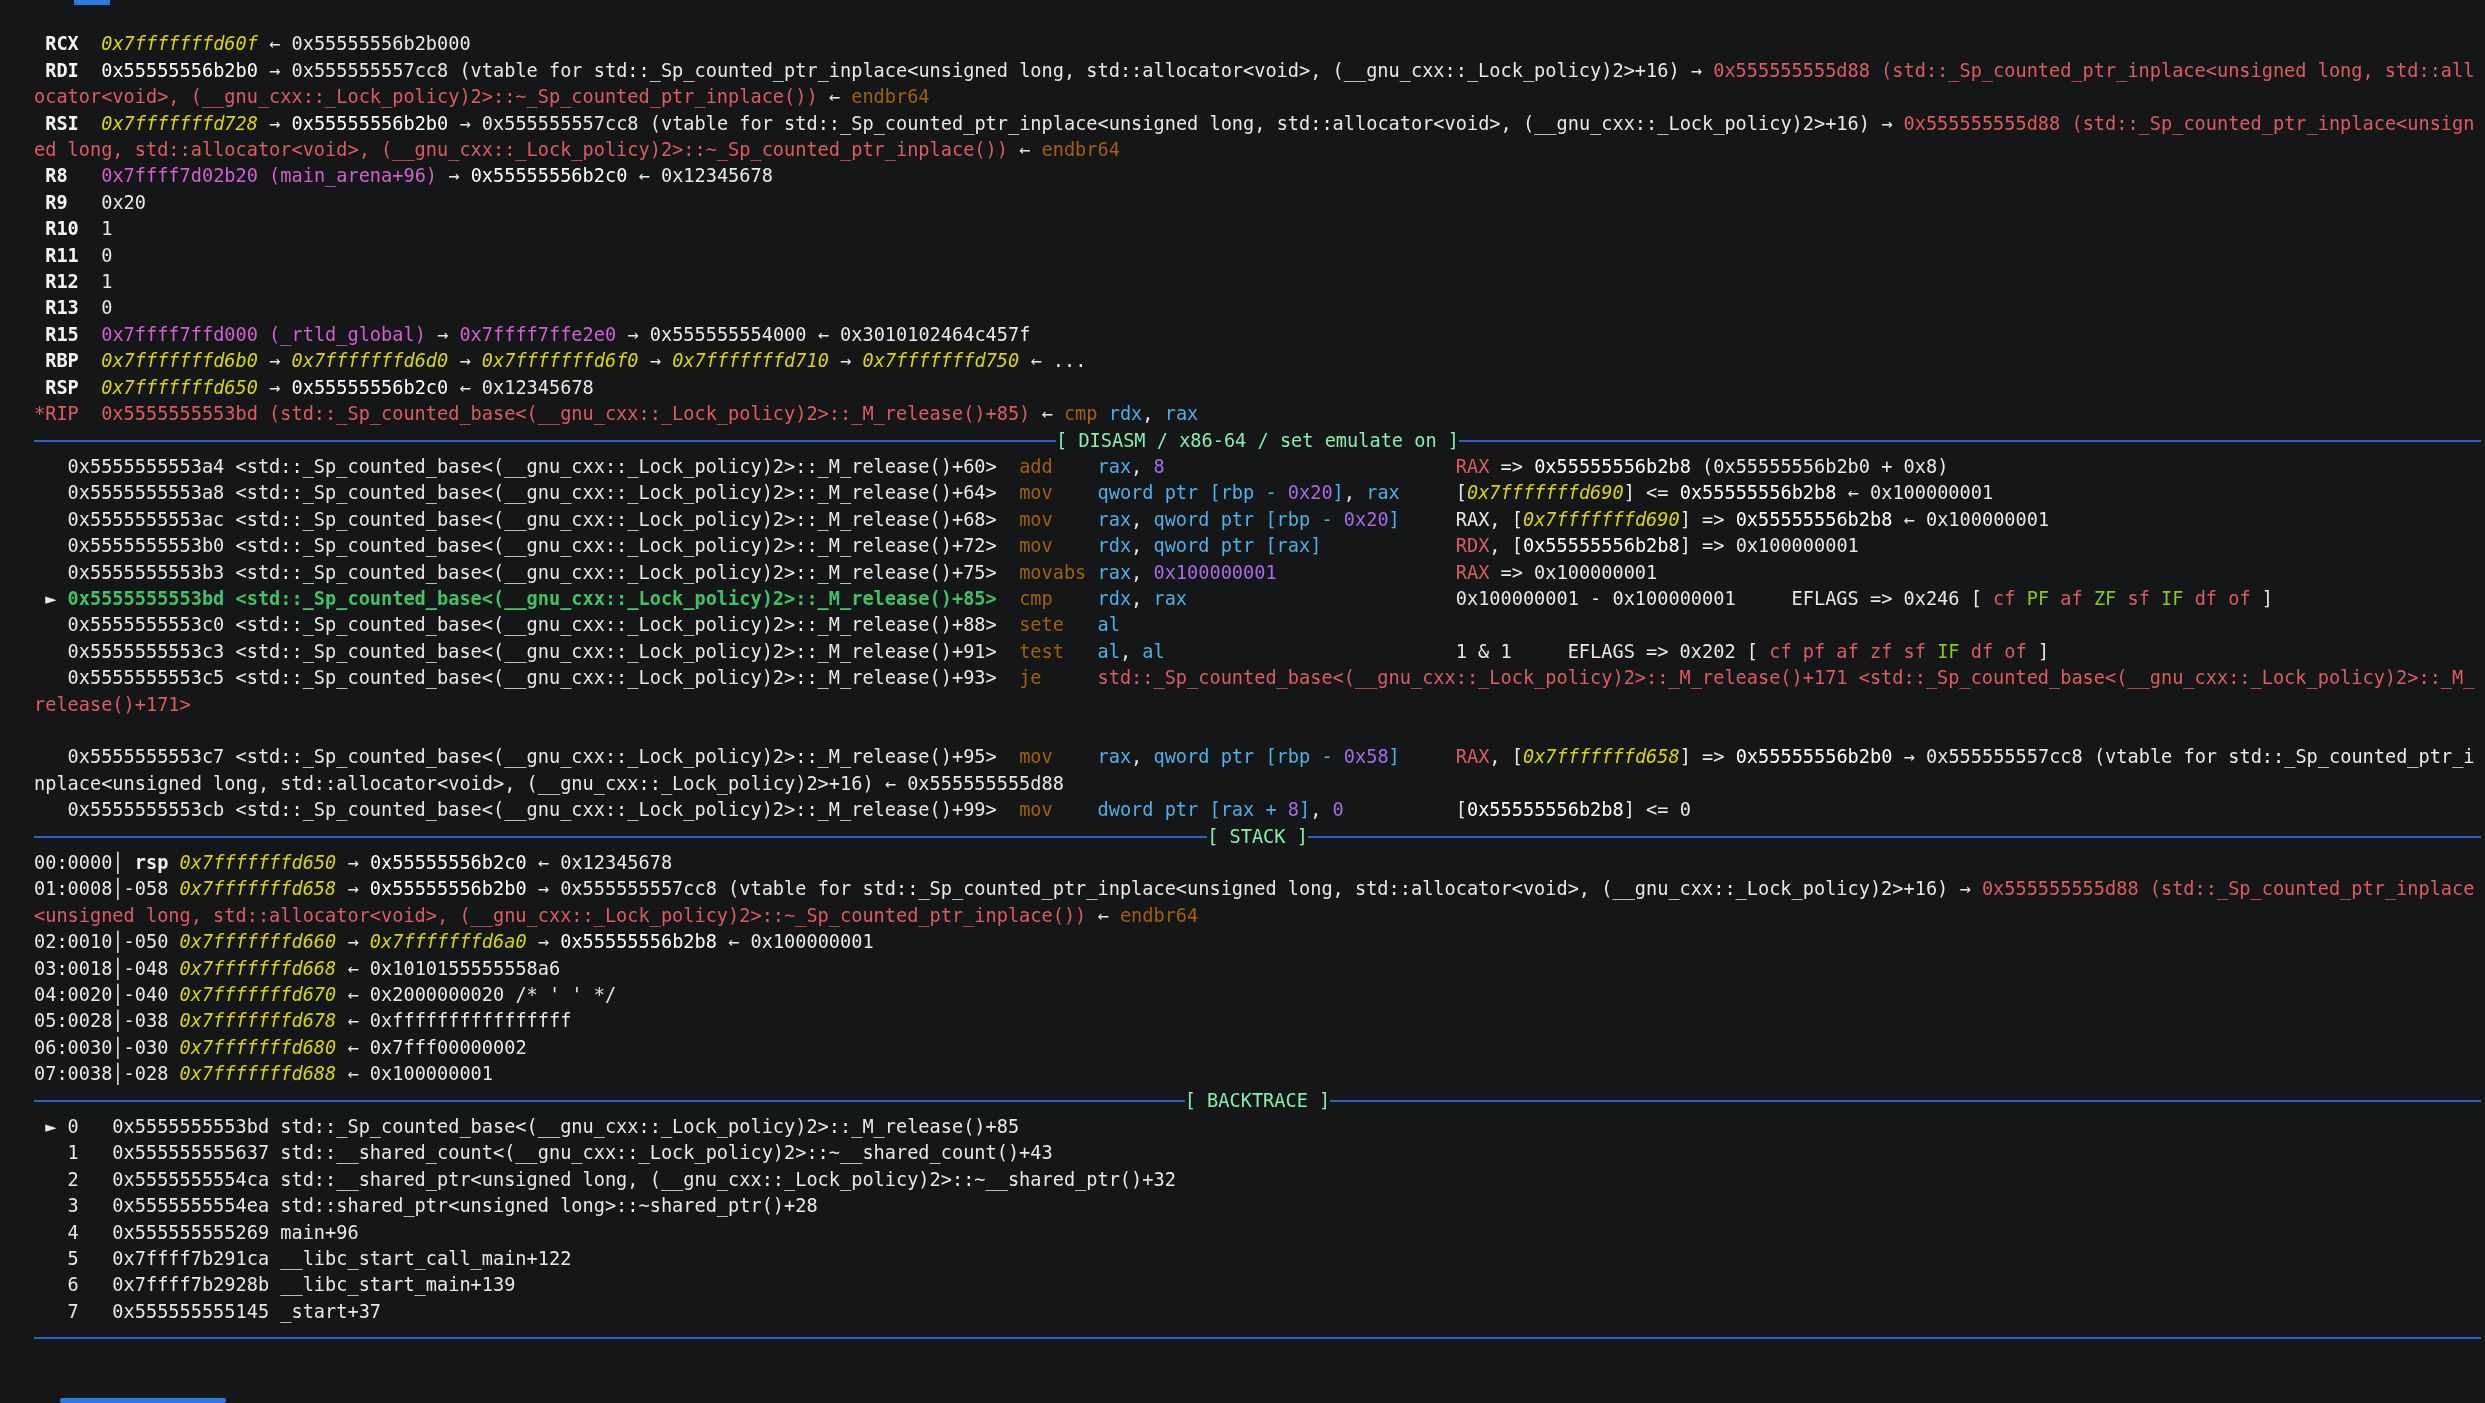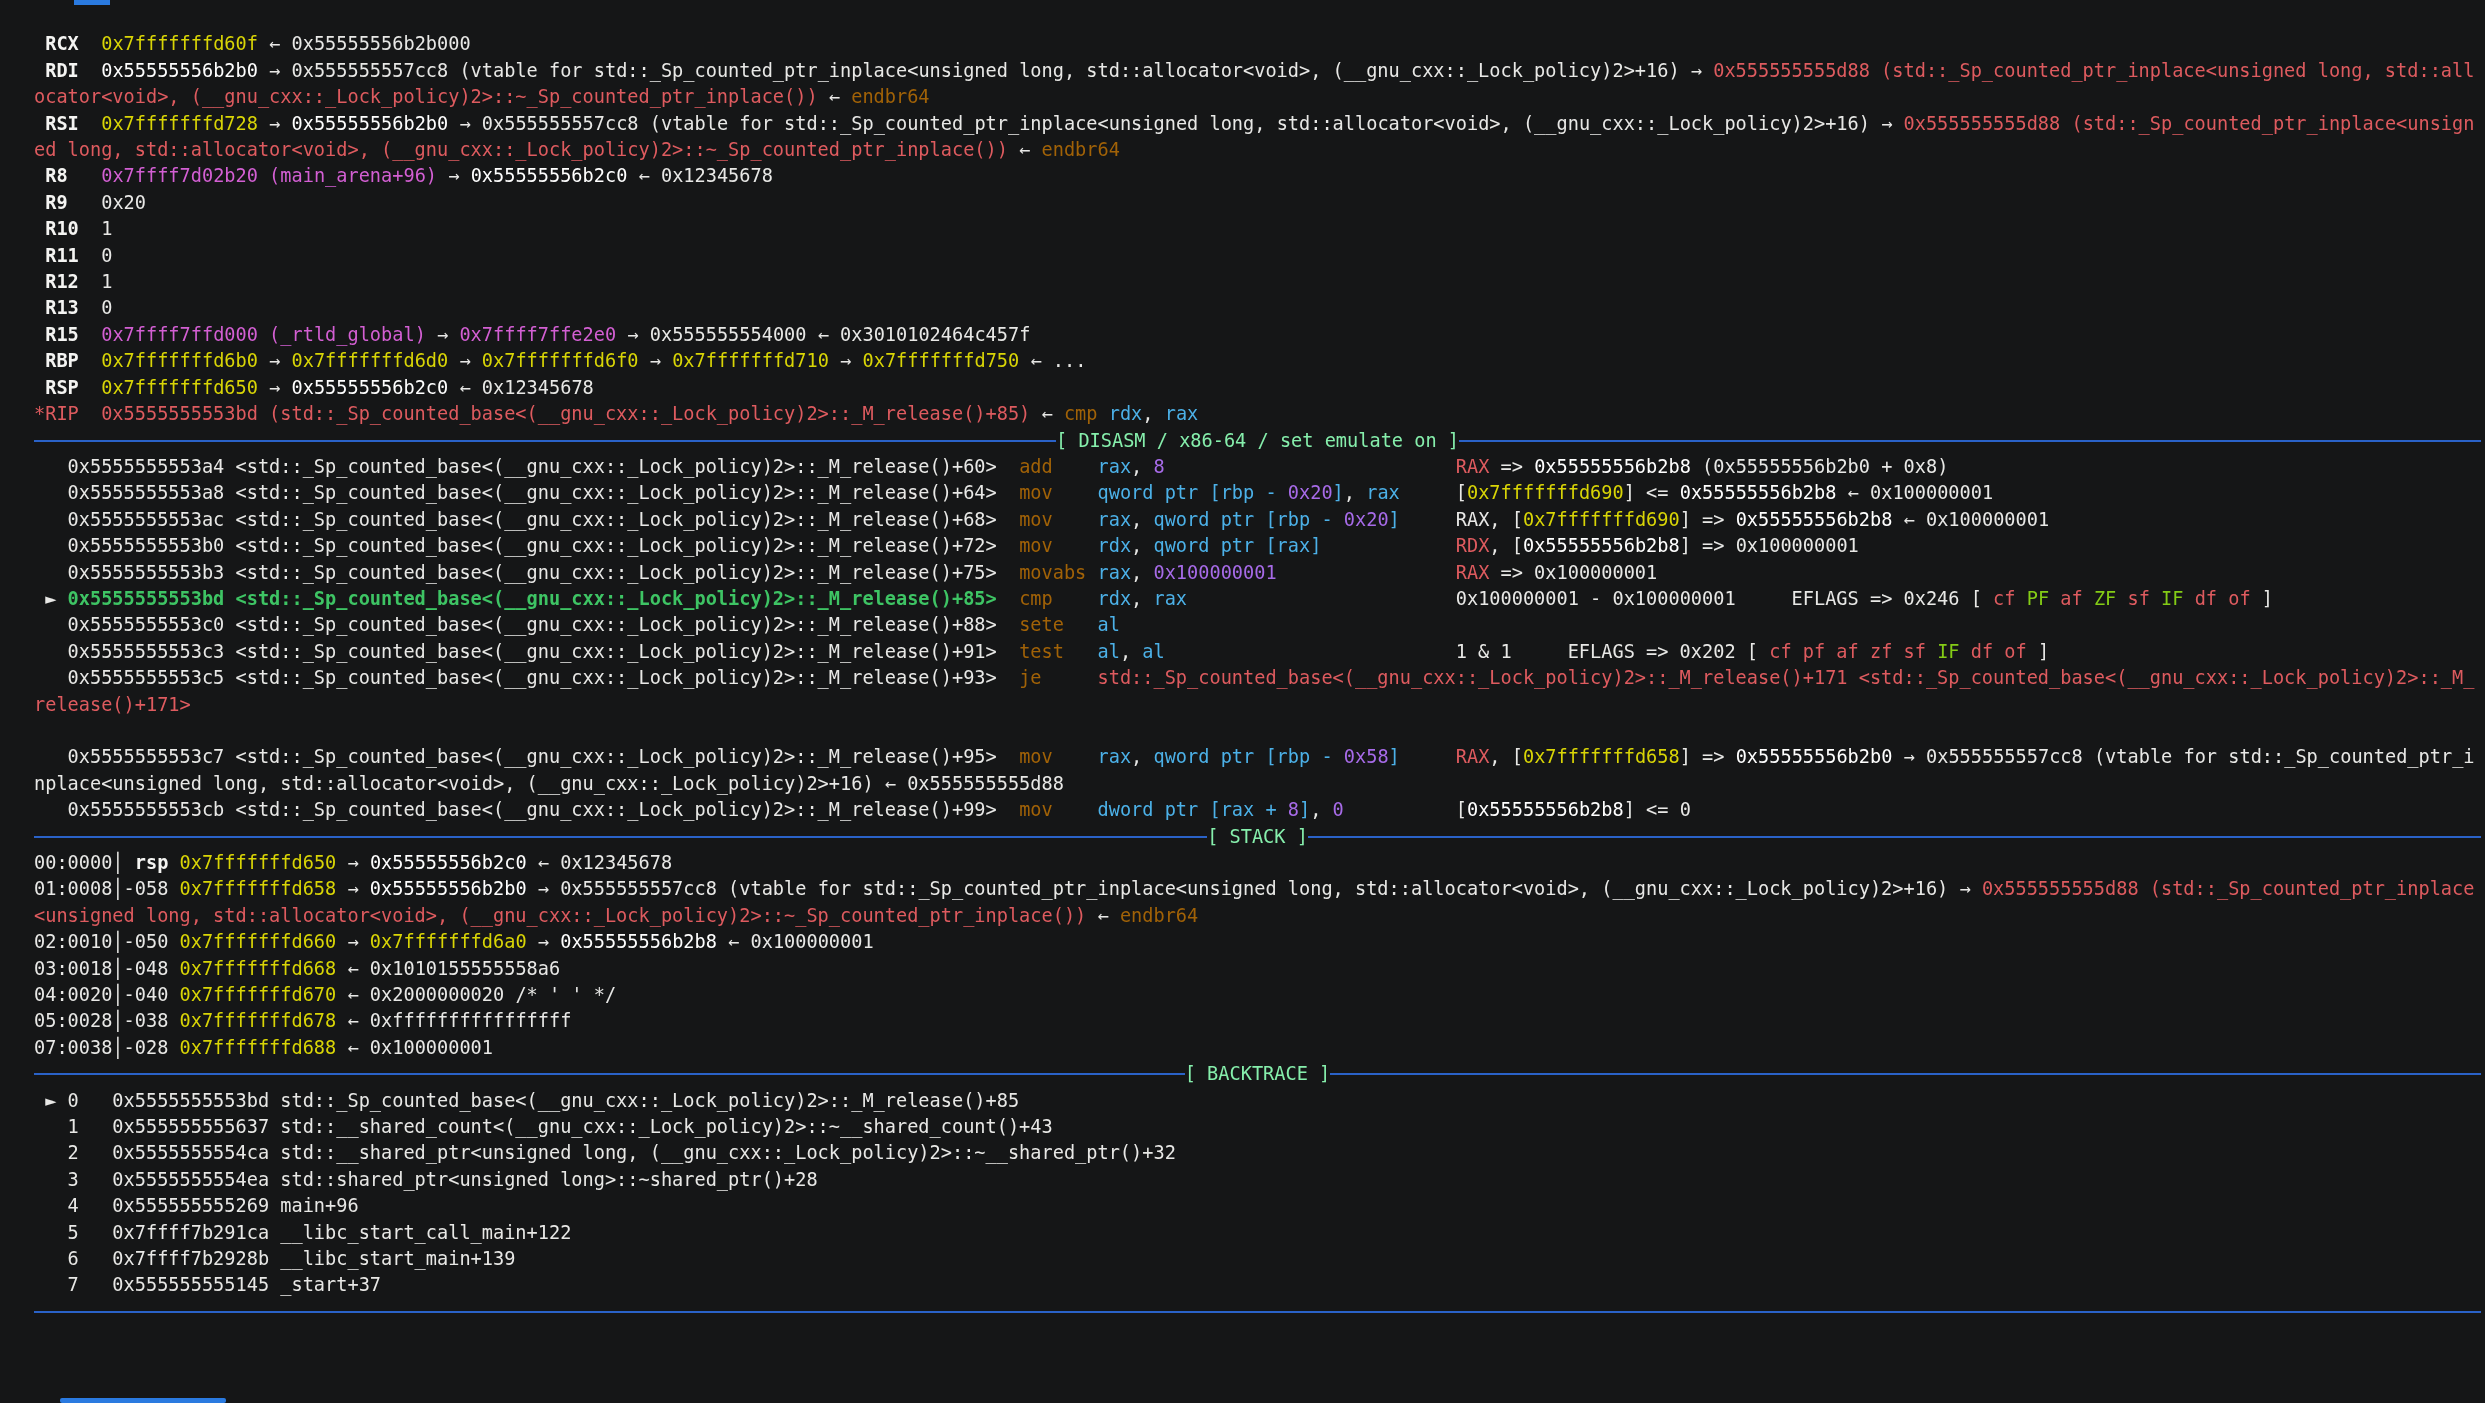--- a/index.html
+++ b/index.html
@@ -13,21 +13,21 @@
     font-size:18.6px;line-height:26.4px;
     color:#e8e8e6;
     overflow:hidden;
   }
   .line{white-space:pre-wrap;word-break:break-all;overflow-wrap:anywhere;min-height:26.4px;}
   .rule-row{display:flex;align-items:center;height:26.4px;}
   .rule-seg{flex:1 1 auto;height:0;border-top:2px solid #2a62c8;}
   .rule-label{color:#86efac;white-space:pre;flex:0 0 auto;}
   .s-w{color:#e8e8e6;}
   .s-lbl{color:#f4f4f2;font-weight:bold;}
-  .s-y{color:#d9d506;}
+  .s-y{color:#d9d506;font-style:italic;}
   .s-b{color:#ffffff;}
   .s-r{color:#de5b5f;}
   .s-rb{color:#de5b5f;font-weight:normal;}
   .s-m{color:#d35fd3;}
   .s-mn{color:#a16207;}
   .s-c{color:#4cb1e8;}
   .s-p{color:#a76be8;}
   .s-g{color:#84cc16;}
   .s-gb{color:#3ec464;font-weight:bold;}
   .artifact-top{position:absolute;left:74px;top:0;width:36px;height:5px;background:#2a7ae0;}
@@ -74,20 +74,21 @@
         <span class="rule-seg"></span>
         <span class="rule-label">[ STACK ]</span>
         <span class="rule-seg"></span>
       </div>
       <div class="line"><span class="s-w">00:0000│ </span><span class="s-lbl">rsp</span><span class="s-w"> </span><span class="s-y">0x7fffffffd650</span><span class="s-w"> → </span><span class="s-b">0x55555556b2c0</span><span class="s-w"> ← 0x12345678</span></div>
       <div class="line"><span class="s-w">01:0008│-058 </span><span class="s-y">0x7fffffffd658</span><span class="s-w"> → </span><span class="s-b">0x55555556b2b0</span><span class="s-w"> → 0x555555557cc8 (vtable for std::_Sp_counted_ptr_inplace&lt;unsigned long, std::allocator&lt;void&gt;, (__gnu_cxx::_Lock_policy)2&gt;+16) → </span><span class="s-r">0x555555555d88 (std::_Sp_counted_ptr_inplace&lt;unsigned long, std::allocator&lt;void&gt;, (__gnu_cxx::_Lock_policy)2&gt;::~_Sp_counted_ptr_inplace())</span><span class="s-w"> ← </span><span class="s-mn">endbr64</span></div>
       <div class="line"><span class="s-w">02:0010│-050 </span><span class="s-y">0x7fffffffd660</span><span class="s-w"> → </span><span class="s-y">0x7fffffffd6a0</span><span class="s-w"> → </span><span class="s-b">0x55555556b2b8</span><span class="s-w"> ← 0x100000001</span></div>
       <div class="line"><span class="s-w">03:0018│-048 </span><span class="s-y">0x7fffffffd668</span><span class="s-w"> ← 0x1010155555558a6</span></div>
       <div class="line"><span class="s-w">04:0020│-040 </span><span class="s-y">0x7fffffffd670</span><span class="s-w"> ← 0x2000000020 /* ' ' */</span></div>
       <div class="line"><span class="s-w">05:0028│-038 </span><span class="s-y">0x7fffffffd678</span><span class="s-w"> ← 0xffffffffffffffff</span></div>
+      <div class="line"><span class="s-w">06:0030│-030 </span><span class="s-y">0x7fffffffd680</span><span class="s-w"> ← 0x7fff00000002</span></div>
       <div class="line"><span class="s-w">07:0038│-028 </span><span class="s-y">0x7fffffffd688</span><span class="s-w"> ← 0x100000001</span></div>
       <div class="rule-row">
         <span class="rule-seg"></span>
         <span class="rule-label">[ BACKTRACE ]</span>
         <span class="rule-seg"></span>
       </div>
       <div class="line"><span class="s-w"> ► 0   0x5555555553bd std::_Sp_counted_base&lt;(__gnu_cxx::_Lock_policy)2&gt;::_M_release()+85</span></div>
       <div class="line"><span class="s-w">   1   0x555555555637 std::__shared_count&lt;(__gnu_cxx::_Lock_policy)2&gt;::~__shared_count()+43</span></div>
       <div class="line"><span class="s-w">   2   0x5555555554ca std::__shared_ptr&lt;unsigned long, (__gnu_cxx::_Lock_policy)2&gt;::~__shared_ptr()+32</span></div>
       <div class="line"><span class="s-w">   3   0x5555555554ea std::shared_ptr&lt;unsigned long&gt;::~shared_ptr()+28</span></div>

